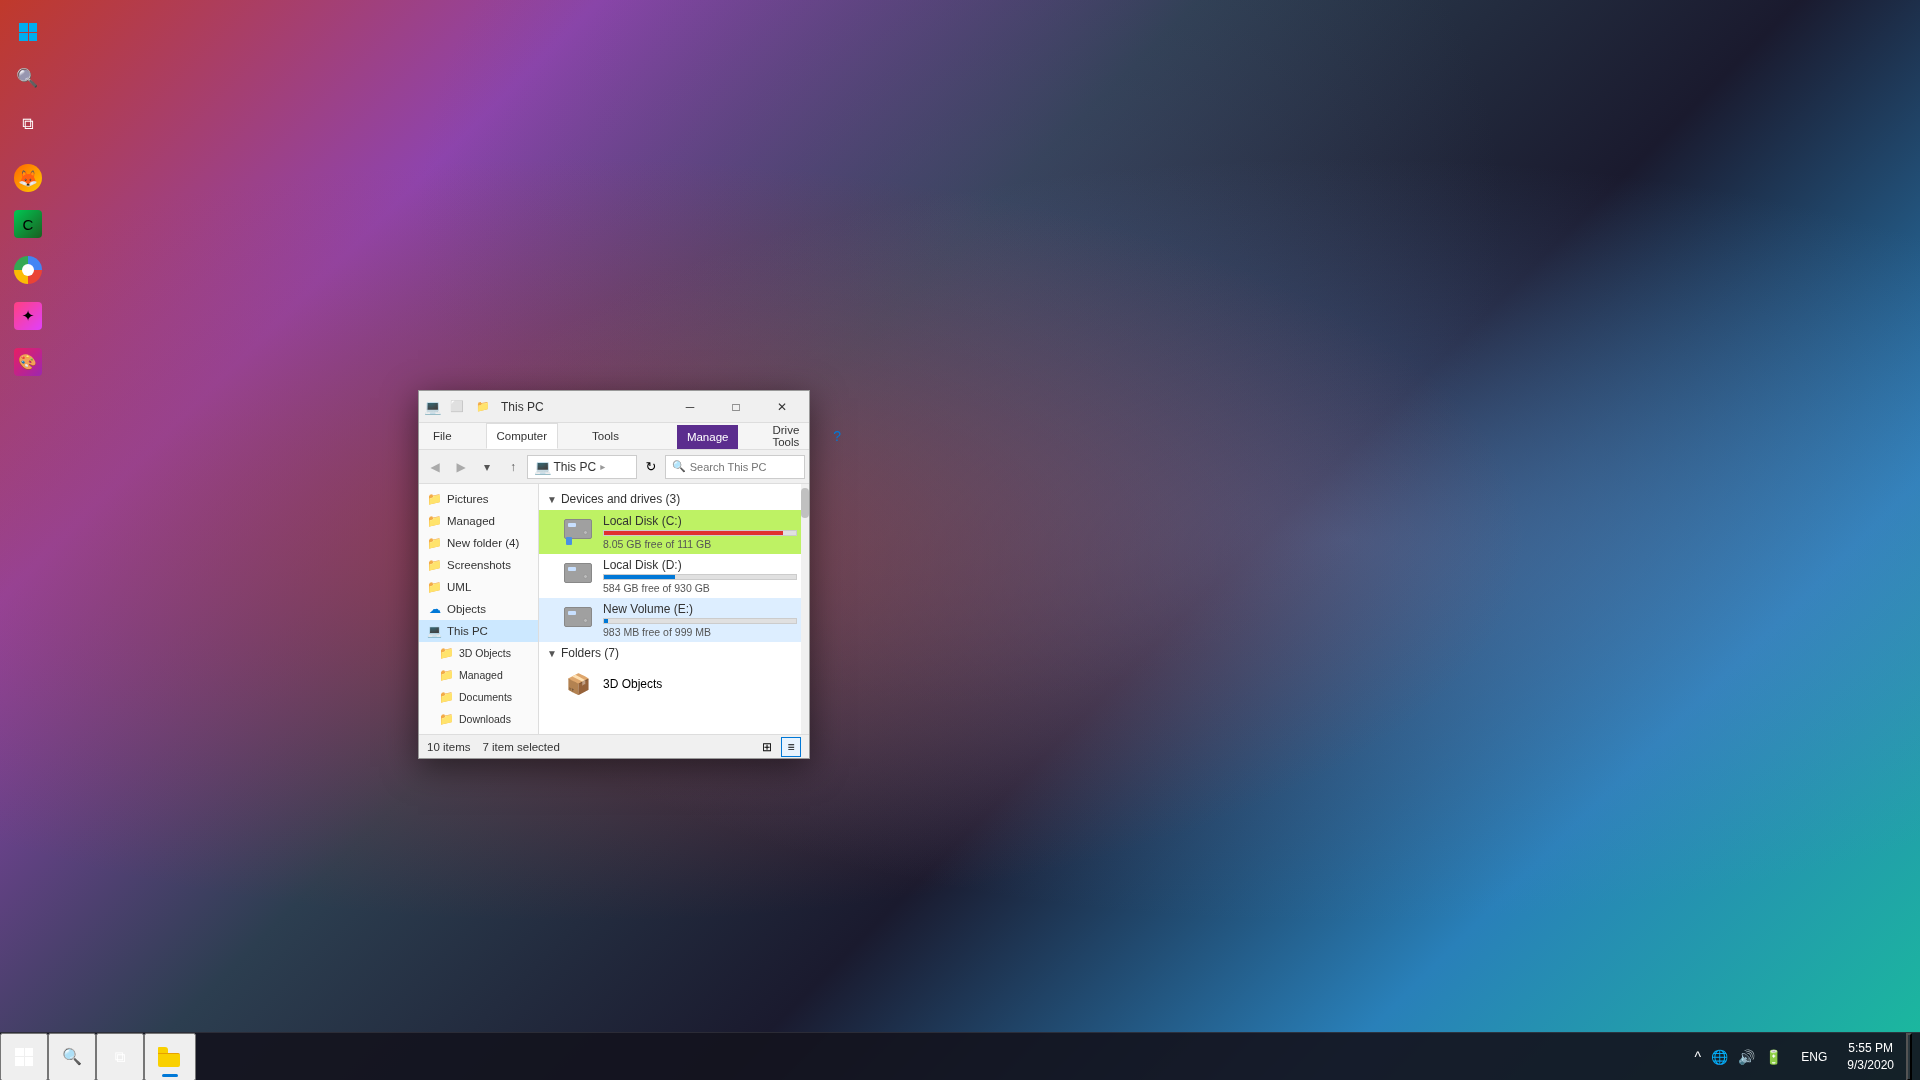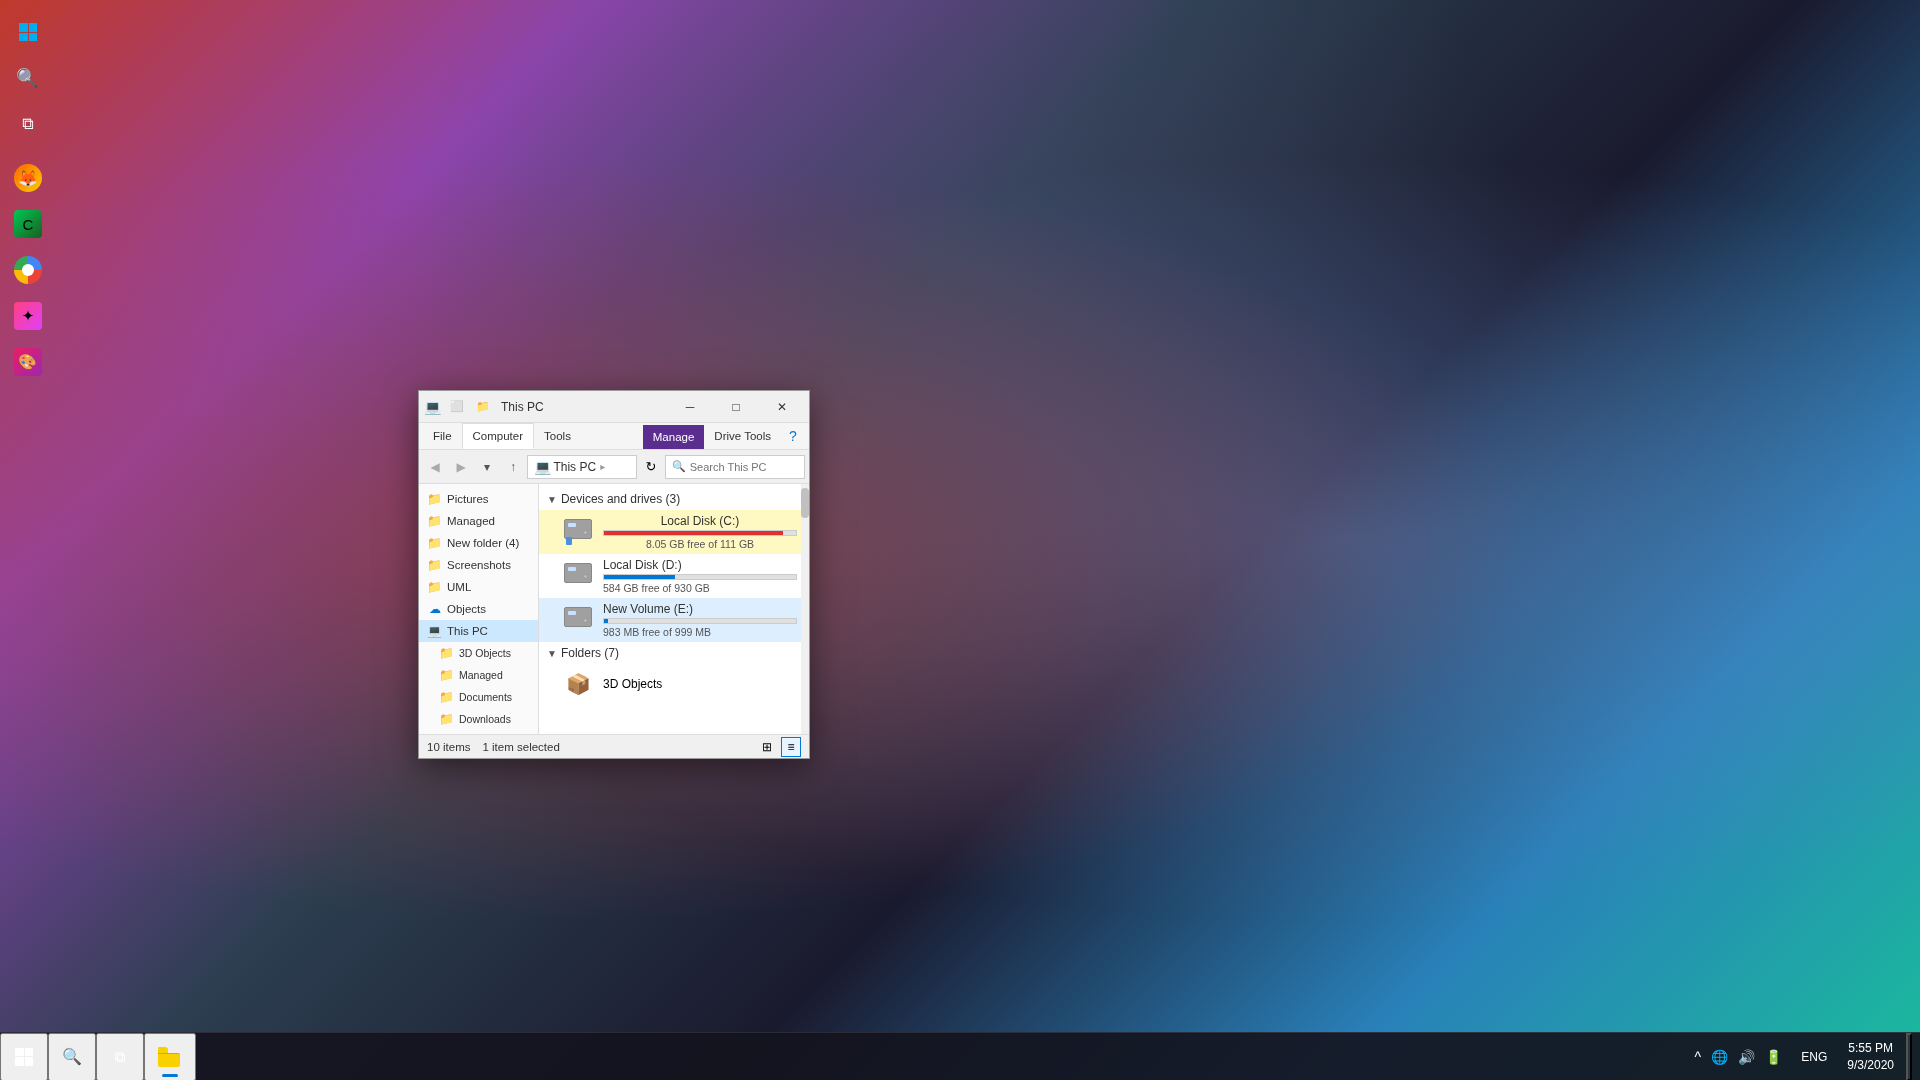--- a/index.html
+++ b/index.html
@@ -208,20 +208,21 @@
     
     .ribbon {
       background: #f5f5f5;
       border-bottom: 1px solid #ddd;
       flex-shrink: 0;
     }
     .ribbon-tabs {
       display: flex;
       height: 26px;
       padding: 0 4px;
+      gap: 24px;
     }
     .ribbon-tab {
       padding: 0 10px;
       font-size: 11.5px;
       border: none;
       background: transparent;
       cursor: pointer;
       color: #333;
       height: 26px;
       display: flex;
@@ -377,21 +378,21 @@
     }
 
     
     .drive-item {
       display: flex;
       align-items: center;
       padding: 4px 12px 4px 24px;
       cursor: pointer;
       gap: 8px;
     }
-    .drive-item.selected { background: #fef9c3; text-align: center; }
+    .drive-item.selected { background: #bef264; }
     .drive-icon {
       width: 32px;
       height: 32px;
       flex-shrink: 0;
       display: flex;
       align-items: center;
       justify-content: center;
       position: relative;
     }
     .drive-info {
@@ -711,21 +712,21 @@
       </div>
 
       <div style="position:absolute;right:0;top:0;width:8px;height:100%;background:#f0f0f0;">
         <div style="width:8px;height:30px;background:#c0c0c0;border-radius:4px;position:absolute;top:4px;"></div>
       </div>
     </div>
   </div>
 
   <div class="status-bar">
     <span>10 items</span>
-    <span style="margin-left:12px;">1 item selected</span>
+    <span style="margin-left:12px;">7 item selected</span>
     <div class="status-right">
       <button class="view-btn">⊞</button>
       <button class="view-btn active">≡</button>
     </div>
   </div>
 
 </div>
 
 <div class="taskbar">
   <button class="taskbar-start">

